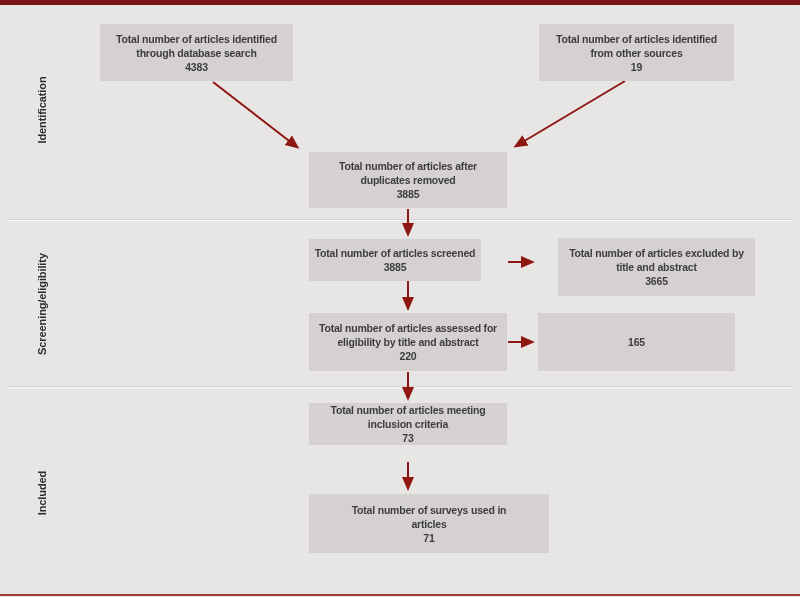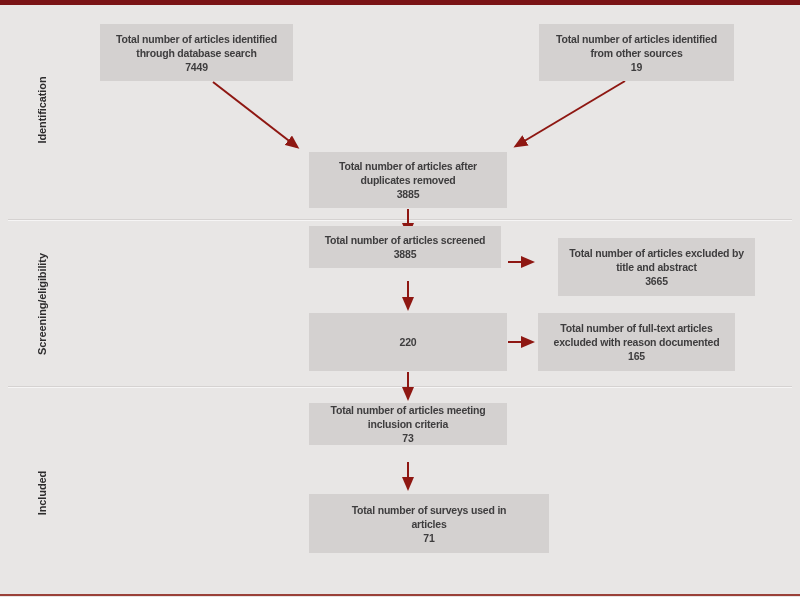--- a/index.html
+++ b/index.html
@@ -74,53 +74,53 @@
     <line x1="508" y1="262" x2="532" y2="262" stroke="#8e1712" stroke-width="2" marker-end="url(#ah)"></line>
     <line x1="408" y1="281" x2="408" y2="308" stroke="#8e1712" stroke-width="2" marker-end="url(#ah)"></line>
     <line x1="508" y1="342" x2="532" y2="342" stroke="#8e1712" stroke-width="2" marker-end="url(#ah)"></line>
     <line x1="408" y1="372" x2="408" y2="398" stroke="#8e1712" stroke-width="2" marker-end="url(#ah)"></line>
     <line x1="408" y1="462" x2="408" y2="488" stroke="#8e1712" stroke-width="2" marker-end="url(#ah)"></line>
   </svg>
 
   <div class="box" style="left:100px;top:24px;width:193px;height:57px">
     <div class="box-text">Total number of articles identified
 through database search</div>
-    <div class="box-value">7449</div>
+    <div class="box-value">4383</div>
   </div>
 
   <div class="box" style="left:539px;top:24px;width:195px;height:57px">
     <div class="box-text">Total number of articles identified
 from other sources</div>
     <div class="box-value">19</div>
   </div>
 
   <div class="box" style="left:309px;top:152px;width:198px;height:56px">
     <div class="box-text">Total number of articles after
 duplicates removed</div>
     <div class="box-value">3885</div>
   </div>
 
-  <div class="box" style="left:309px;top:226px;width:192px;height:42px">
+  <div class="box" style="left:309px;top:239px;width:172px;height:42px">
     <div class="box-text">Total number of articles screened</div>
     <div class="box-value">3885</div>
   </div>
 
   <div class="box" style="left:558px;top:238px;width:197px;height:58px">
     <div class="box-text">Total number of articles excluded by
 title and abstract</div>
     <div class="box-value">3665</div>
   </div>
 
   <div class="box" style="left:309px;top:313px;width:198px;height:58px">
+    <div class="box-text">Total number of articles assessed for
+eligibility by title and abstract</div>
     <div class="box-value">220</div>
   </div>
 
   <div class="box" style="left:538px;top:313px;width:197px;height:58px">
-    <div class="box-text">Total number of full-text articles
-excluded with reason documented</div>
     <div class="box-value">165</div>
   </div>
 
   <div class="box" style="left:309px;top:403px;width:198px;height:42px">
     <div class="box-text">Total number of articles meeting
 inclusion criteria</div>
     <div class="box-value">73</div>
   </div>
 
   <div class="box" style="left:309px;top:494px;width:240px;height:59px">

